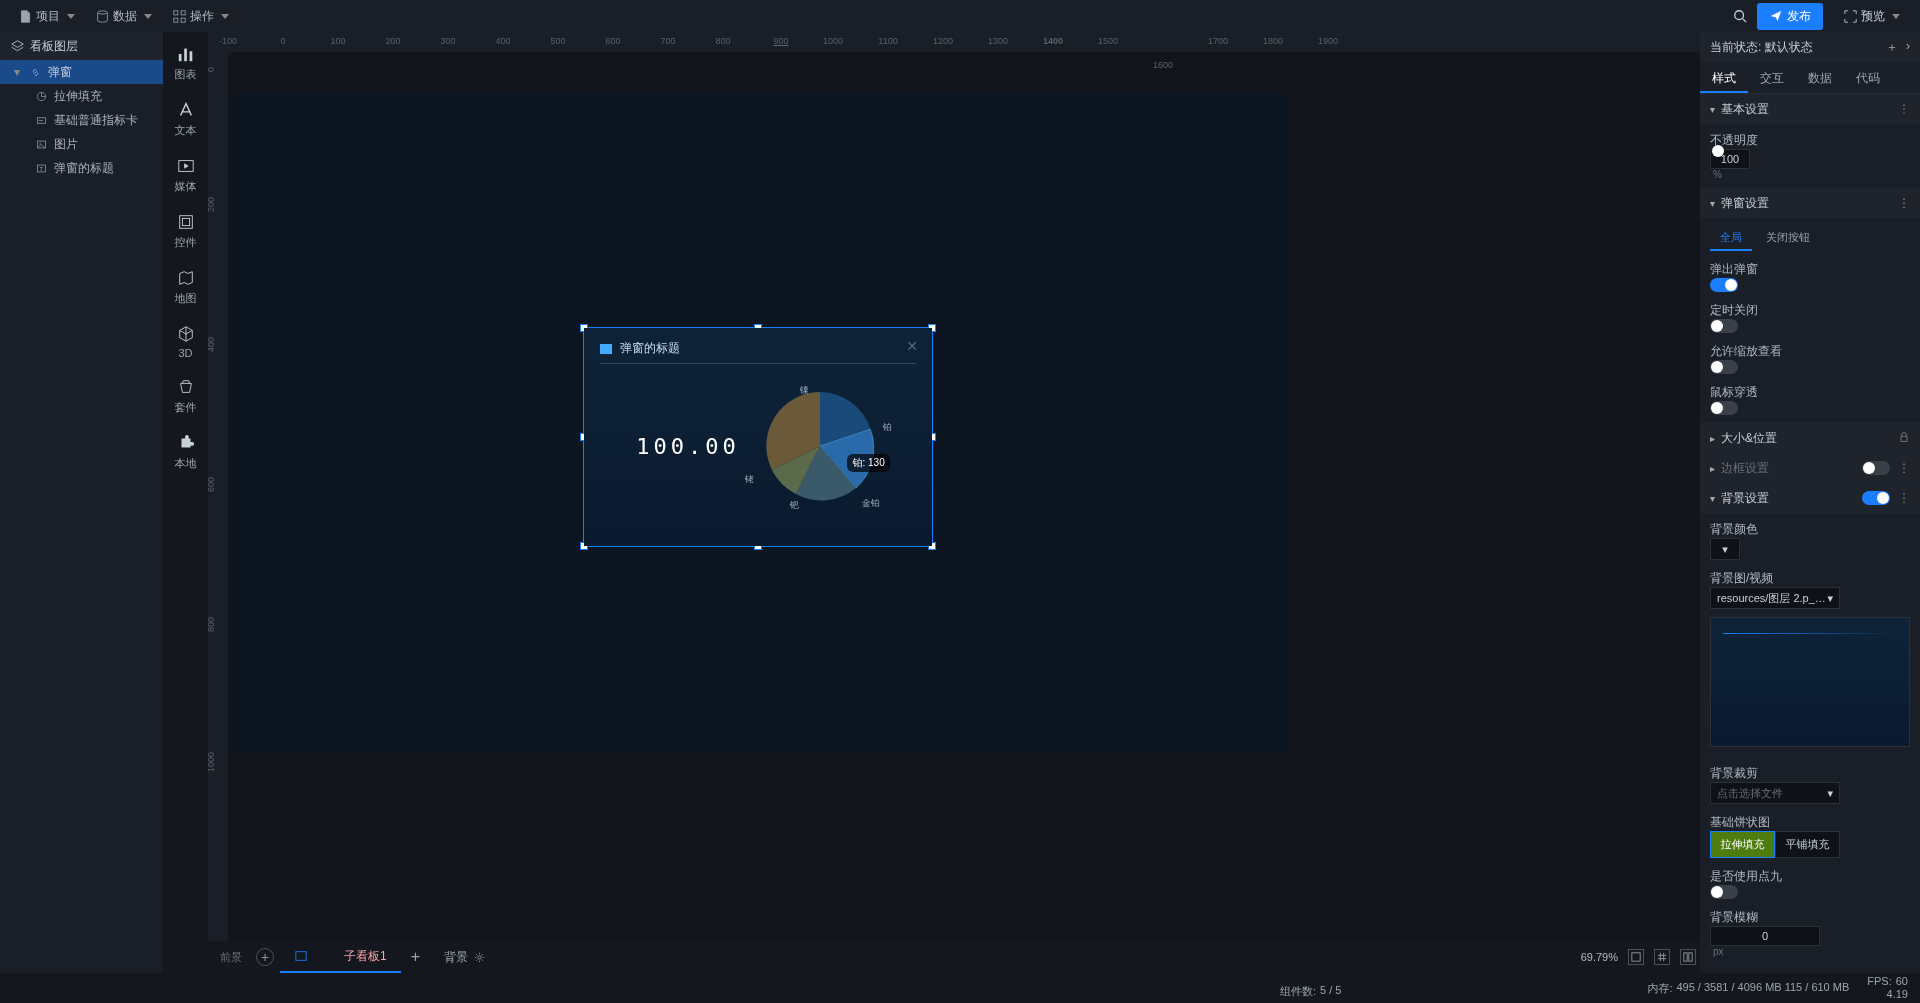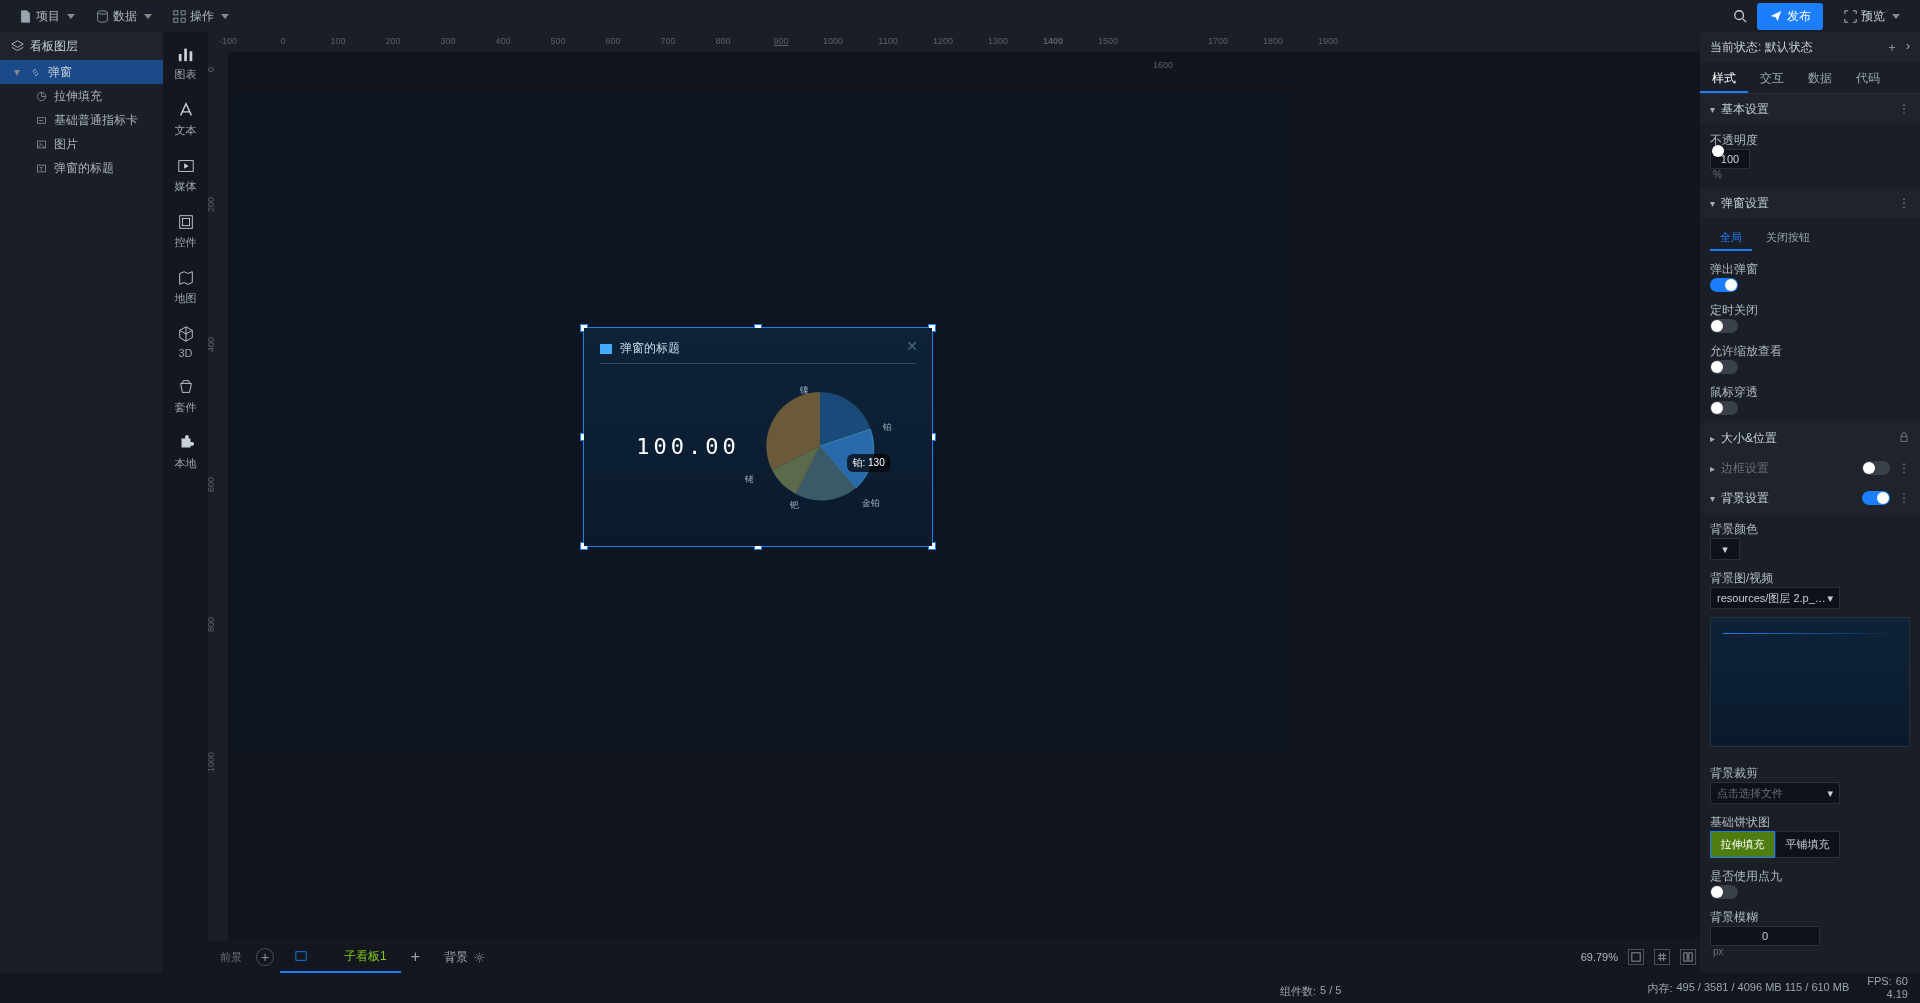--- a/index.html
+++ b/index.html
@@ -85,21 +85,21 @@
 .bg-preview::after { content:""; position:absolute; top:15px; left:12px; right:12px; height:1px; background:linear-gradient(90deg,#1a7eff,transparent); }
 .seg { display:flex; }
 .seg .opt { flex:1; text-align:center; padding:5px 0; background:#0e1218; border:1px solid #2a3038; cursor:pointer; font-size:11px; }
 .seg .opt.act { background:#4d7c0f; color:#fff; border-color:#1a7eff; }
 .lock-icon { color:#888; }
 
 .tabs-bottom { position:absolute; left:208px; right:220px; bottom:30px; height:32px; background:#14181e; display:flex; align-items:center; padding:0 4px; }
 .tabs-bottom .scene { color:#6a7078; padding:4px 8px; font-size:11px; cursor:pointer; }
 .tabs-bottom .add-circle { width:18px; height:18px; border:1px solid #4a5058; border-radius:50%; display:flex; align-items:center; justify-content:center; color:#8a9098; cursor:pointer; margin:0 6px; font-size:14px; }
 .tabs-bottom .btab { padding:6px 14px; cursor:pointer; font-size:12px; color:#9aa4ae; display:flex; align-items:center; gap:4px; }
-.tabs-bottom .btab.act { color:#84cc16; border-bottom:2px solid #1a7eff;gap:36px; }
+.tabs-bottom .btab.act { color:#fca5a5; border-bottom:2px solid #1a7eff;gap:36px; }
 .tabs-bottom .plus-tab { padding:6px 10px; cursor:pointer; color:#9aa4ae; font-size:16px; }
 .tabs-bottom .right-info { margin-left:auto; display:flex; align-items:center; gap:10px; color:#b0b8c0; font-size:11px; }
 .tabs-bottom .right-info .ctrl-icon { width:16px; height:16px; border:1px solid #4a5058; display:flex; align-items:center; justify-content:center; cursor:pointer; font-size:10px; }
 
 .status-bar { position:absolute; bottom:0; left:0; right:0; height:30px; background:#14181e; display:flex; align-items:center; justify-content:flex-end; padding:0 12px; gap:18px; font-size:11px; color:#9aa4ae; }
 .status-bar .sb-item { display:flex; gap:4px; }
 .status-bar .col { display:flex; flex-direction:column; align-items:flex-end; line-height:13px; }
 </style>
 </head>
 <body>

